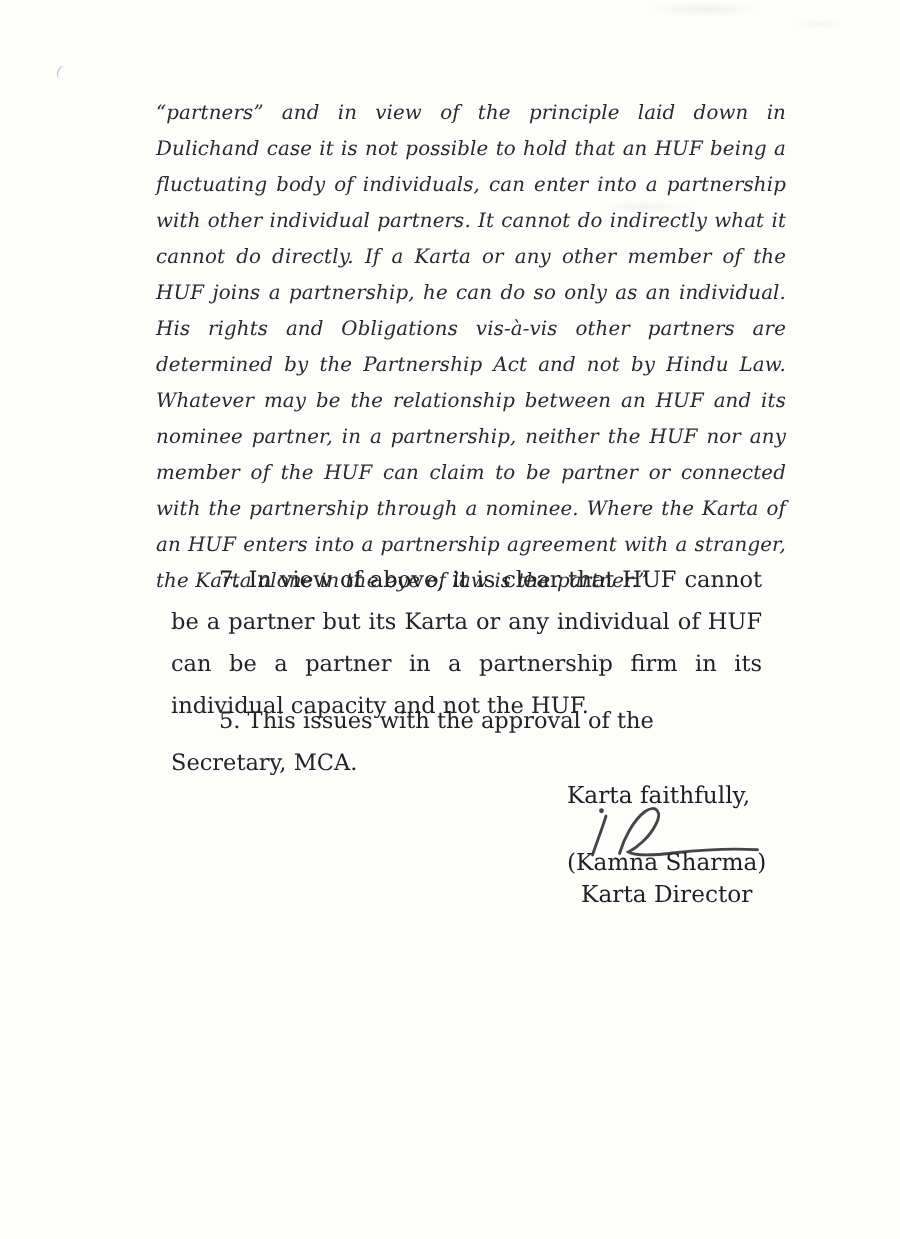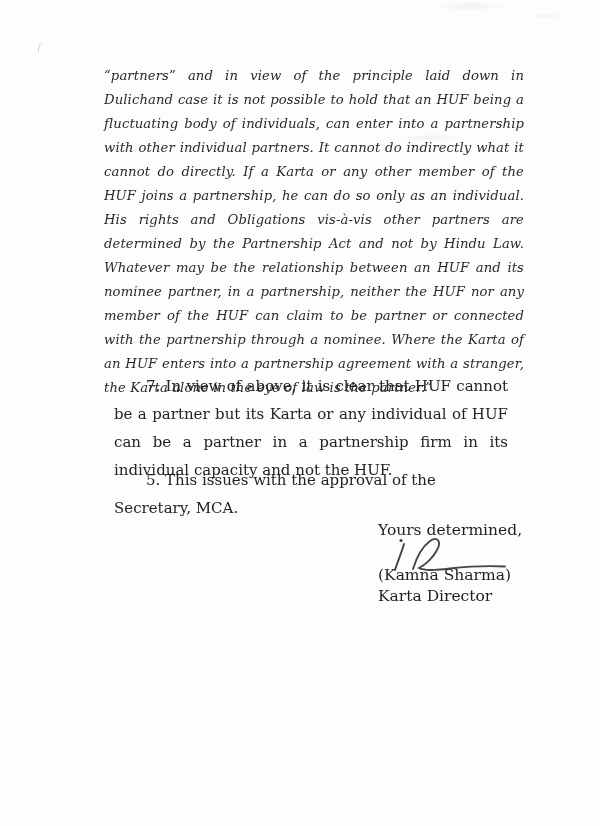--- a/index.html
+++ b/index.html
@@ -75,37 +75,38 @@
     position: absolute;
     left: -2px;
     top: -6px;
     width: 132px;
     height: 46px;
     z-index: 2;
   }
   .sig-name, .sig-title {
     position: relative;
     z-index: 1;
+    text-align: center;
   }
 </style>
 </head>
 <body>
 
 <div class="page">
 
   <div class="scan-speck"></div>
 
   <p class="quote">“partners” and in view of the principle laid down in Dulichand case it is not possible to hold that an HUF being a fluctuating body of individuals, can enter into a partnership with other individual partners. It cannot do indirectly what it cannot do directly. If a Karta or any other member of the HUF joins a partnership, he can do so only as an individual. His rights and Obligations vis-à-vis other partners are determined by the Partnership Act and not by Hindu Law. Whatever may be the relationship between an HUF and its nominee partner, in a partnership, neither the HUF nor any member of the HUF can claim to be partner or connected with the partnership through a nominee. Where the Karta of an HUF enters into a partnership agreement with a stranger, the Karta alone in the eye of law is the partner.”</p>
 
   <p class="para para-2">7. In view of above, it is clear that HUF cannot be a partner but its Karta or any individual of HUF can be a partner in a partnership firm in its individual capacity and not the HUF.</p>
 
   <p class="para para-3">5. This issues with the approval of the Secretary, MCA.</p>
 
   <div class="sig-block">
-    <div class="sig-closing">Yours determined,</div>
+    <div class="sig-closing">Karta faithfully,</div>
 
     <div class="sig-row">
       <svg class="sig-svg" viewBox="0 0 132 46" aria-hidden="true">
         <g fill="none" stroke="#2c2c2c" stroke-width="1.9" stroke-linecap="round" opacity="0.88">
           <circle cx="25" cy="5.5" r="1.6" fill="#2c2c2c" stroke="none"></circle>
           <path d="M 28 9 C 26 16 22 26 19 35"></path>
           <path d="M 37 34 C 40 24 46 12 54 6 C 61 1 66 6 61 15 C 57 23 49 30 43 33 C 47 35.5 58 35.5 74 33.5 C 92 31.5 112 30.5 129 31.5"></path>
         </g>
       </svg>
       <span>&nbsp;</span>

